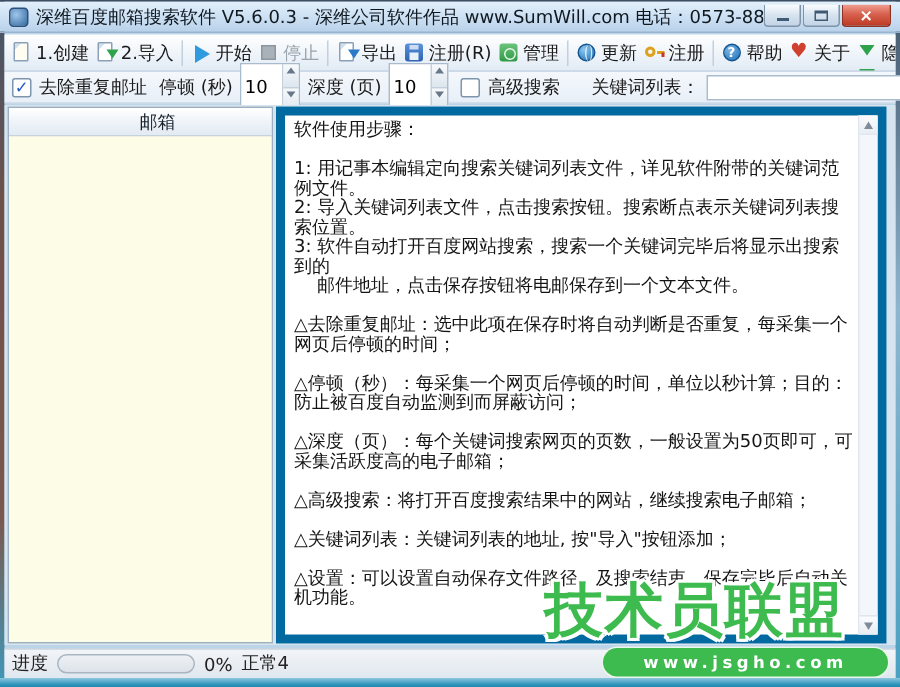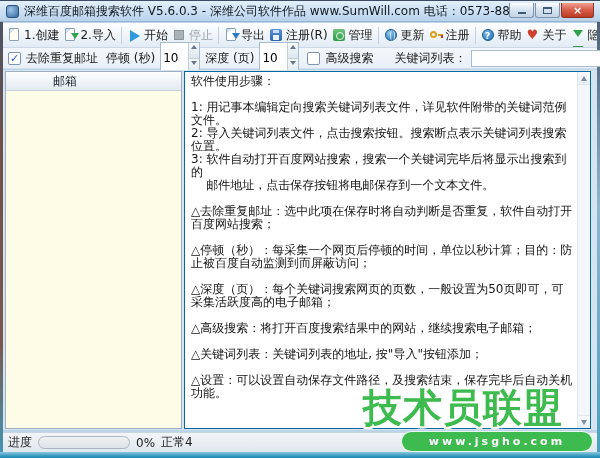--- a/index.html
+++ b/index.html
@@ -104,25 +104,25 @@
   .kwinput { flex:1; height:17px; border:1px solid #a9bccd; background:#fff; font:12px "DejaVu Sans",sans-serif; padding:0 3px; outline:none; }
 
   
   .main { position:absolute; left:3px; right:3px; top:70px; height:360px; background:#d6e4f0; }
   .left-panel { position:absolute; left:2px; top:1px; bottom:1px; width:177px;
     border:1px solid #9cb0c4; background:#fdfce6; }
   .lp-header { height:19px; display:flex; background:linear-gradient(180deg,#ffffff,#eaf0f6 70%,#e2eaf2);
     border-bottom:1px solid #c6d2de; }
   .lp-col { line-height:18px; padding-left:6px; font-size:12px; color:#16202a; }
   .lp-col.c1 { width:41px; border-right:1px solid #d4dde6;margin-top:40px; }
-  .lp-col.c2 { flex:1; }
+  .lp-col.c2 { flex:1;margin-left:40px; }
   .lp-body { position:absolute; left:0; right:0; top:19px; bottom:0; background:#fdfce6; }
 
   .right-panel { position:absolute; left:181px; right:6px; top:1px; bottom:1px;
-    border:1px solid #0369a1; background:#fff; }
+    border:6px solid #0369a1; background:#fff; }
   .help-content { position:absolute; left:0; top:0; bottom:0; right:13px;
     padding:3px 2px 2px 6px; overflow:hidden; color:#141414; }
   .hp { white-space:pre-wrap; font-size:12px; line-height:13px; margin:0 0 13px 0; }
   .vscroll { position:absolute; top:0; bottom:0; right:0; width:13px;
     background:#f3f6fa; border-left:1px solid #e0e6ee; }
   .vs-arr { position:absolute; left:0; width:12px; height:13px; background:linear-gradient(180deg,#fbfcfe,#e7edf3); }
   .vs-arr.up { top:0; border-bottom:1px solid #dfe6ee; }
   .vs-arr.dn { bottom:0; border-top:1px solid #dfe6ee; }
   .vs-arr::after { content:""; position:absolute; left:3px; width:0; height:0;
     border-left:3px solid transparent; border-right:3px solid transparent; }
@@ -292,21 +292,21 @@
       <div class="lp-body"></div>
     </div>
 
     <div class="right-panel">
       <div class="help-content">
         <div class="hp">软件使用步骤：</div>
         <div class="hp">1: 用记事本编辑定向搜索关键词列表文件，详见软件附带的关键词范例文件。
 2: 导入关键词列表文件，点击搜索按钮。搜索断点表示关键词列表搜索位置。
 3: 软件自动打开百度网站搜索，搜索一个关键词完毕后将显示出搜索到的
     邮件地址，点击保存按钮将电邮保存到一个文本文件。</div>
-        <div class="hp">△去除重复邮址：选中此项在保存时将自动判断是否重复，软件自动打开百度网站搜索；</div>
+        <div class="hp">△去除重复邮址：选中此项在保存时将自动判断是否重复，每采集一个网页后停顿的时间；</div>
         <div class="hp">△停顿（秒）：每采集一个网页后停顿的时间，单位以秒计算；目的：防止被百度自动监测到而屏蔽访问；</div>
         <div class="hp">△深度（页）：每个关键词搜索网页的页数，一般设置为50页即可，可采集活跃度高的电子邮箱；</div>
         <div class="hp">△高级搜索：将打开百度搜索结果中的网站，继续搜索电子邮箱；</div>
         <div class="hp">△关键词列表：关键词列表的地址, 按"导入"按钮添加；</div>
         <div class="hp">△设置：可以设置自动保存文件路径，及搜索结束，保存完毕后自动关机功能。</div>
 
       </div>
       <div class="vscroll">
         <span class="vs-arr up"></span>
         <span class="vs-arr dn"></span>

